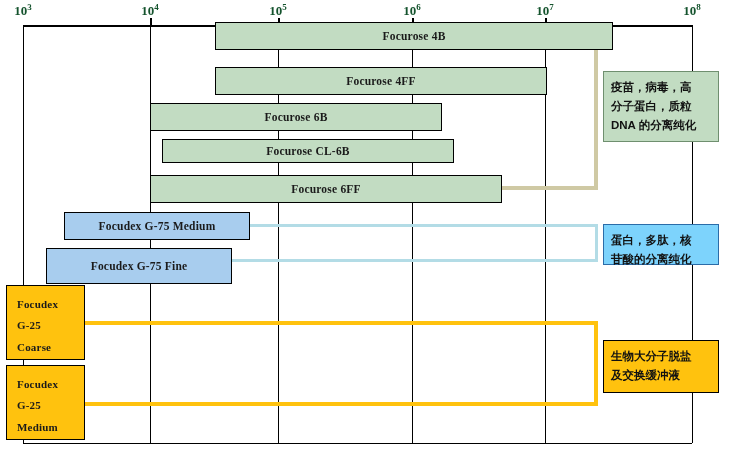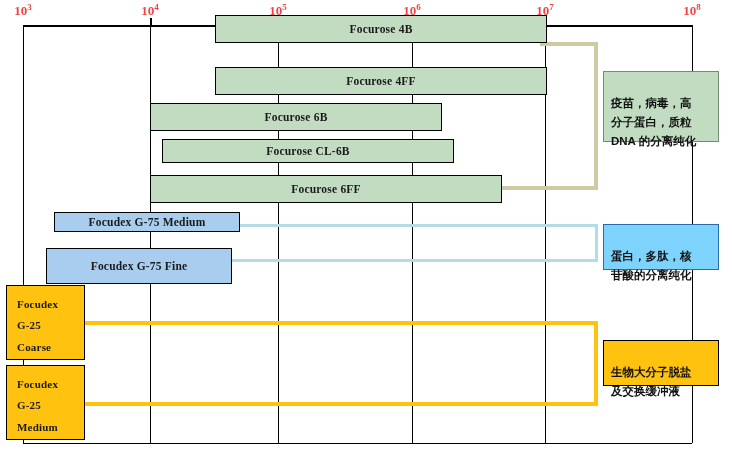--- a/index.html
+++ b/index.html
@@ -11,21 +11,21 @@
     position:absolute;left:0;top:0;width:732px;height:459px;
   }
   
   .axis-line{
     position:absolute;left:23px;top:25px;width:669px;height:0;
     border-top:2px solid #000;
   }
   .tick-label{
     position:absolute;top:2px;
     font-family:"Liberation Serif", serif;
-    font-size:13px;font-weight:bold;color:#ef4444;
+    font-size:13px;font-weight:bold;color:#14532d;
     transform:translateX(-50%);
     white-space:nowrap;
   }
   .tick-label sup{font-size:9px;}
   .tick-mark{
     position:absolute;top:18px;width:0;height:8px;
     border-left:2px solid #000;
   }
   .gridline{
     position:absolute;top:25px;width:0;height:418px;
@@ -57,21 +57,21 @@
   .bracket .seg{position:absolute;}
   .br-green .seg{background:#cfc9a4;}
   .br-blue  .seg{background:#b3dce6;}
   .br-gold  .seg{background:#ffc20e;}
   
   .legend{
     position:absolute;box-sizing:border-box;
     font-family:"Liberation Sans", sans-serif;
     font-weight:bold;font-size:11.5px;color:#111;
     line-height:1.65;text-align:left;
-    padding:22px 7px;
+    padding:6px 7px;
     z-index:6;
   }
   .legend.green{background:#c2dcc2;border:1.6px solid #6f8f6f;}
   .legend.blue {background:#7dd3fc;border:1.6px solid #2b6ca8;}
   .legend.gold {background:#ffc20e;border:1.6px solid #000;}
 </style>
 </head>
 <body>
 
 <div id="chart">
@@ -109,37 +109,37 @@
     <div class="seg" style="left:595px;top:224px;width:3px;height:37px"></div>
     <div class="seg" style="left:228px;top:259px;width:370px;height:3px"></div>
   </div>
 
   <div class="bracket br-gold">
     <div class="seg" style="left:82px;top:321px;width:516px;height:4px"></div>
     <div class="seg" style="left:594px;top:321px;width:4px;height:85px"></div>
     <div class="seg" style="left:82px;top:402px;width:516px;height:4px"></div>
   </div>
 
-  <div class="bar green" style="left:215px;top:15px;width:332px;height:28px">
+  <div class="bar green" style="left:215px;top:22px;width:398px;height:28px">
     <span>Focurose 4B</span>
   </div>
   <div class="bar green" style="left:215px;top:67px;width:332px;height:28px">
     <span>Focurose 4FF</span>
   </div>
   <div class="bar green" style="left:150px;top:103px;width:292px;height:28px">
     <span>Focurose 6B</span>
   </div>
   <div class="bar green" style="left:162px;top:139px;width:292px;height:24px">
     <span>Focurose CL-6B</span>
   </div>
   <div class="bar green" style="left:150px;top:175px;width:352px;height:28px">
     <span>Focurose 6FF</span>
   </div>
 
-  <div class="bar blue" style="left:54px;top:212px;width:186px;height:20px">
+  <div class="bar blue" style="left:64px;top:212px;width:186px;height:28px">
     <span>Focudex G-75 Medium</span>
   </div>
   <div class="bar blue" style="left:46px;top:248px;width:186px;height:36px">
     <span>Focudex G-75 Fine</span>
   </div>
 
   <div class="bar gold" style="left:6px;top:285px;width:79px;height:75px">
     <div>Focudex</div>
     <div>G-25</div>
     <div>Coarse</div>
@@ -154,18 +154,18 @@
     <div>疫苗，病毒，高</div>
     <div>分子蛋白，质粒</div>
     <div>DNA 的分离纯化</div>
   </div>
 
   <div class="legend blue" style="left:603px;top:224px;width:116px;height:41px">
     <div>蛋白，多肽，核</div>
     <div>苷酸的分离纯化</div>
   </div>
 
-  <div class="legend gold" style="left:603px;top:340px;width:116px;height:45px">
+  <div class="legend gold" style="left:603px;top:340px;width:116px;height:53px">
     <div>生物大分子脱盐</div>
     <div>及交换缓冲液</div>
   </div>
 
 </div>
 
 </body></html>

